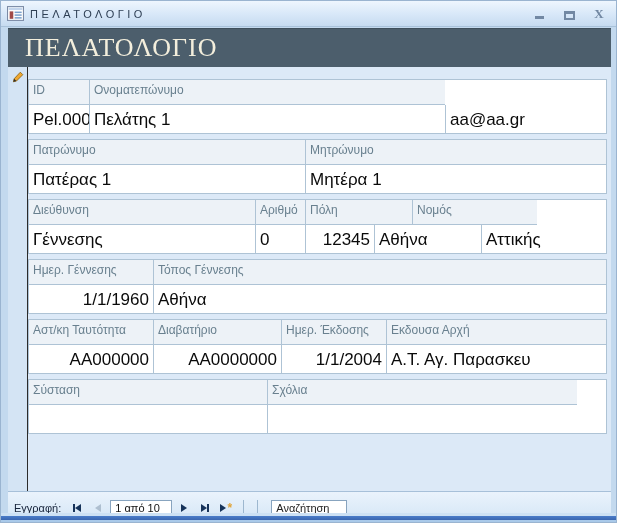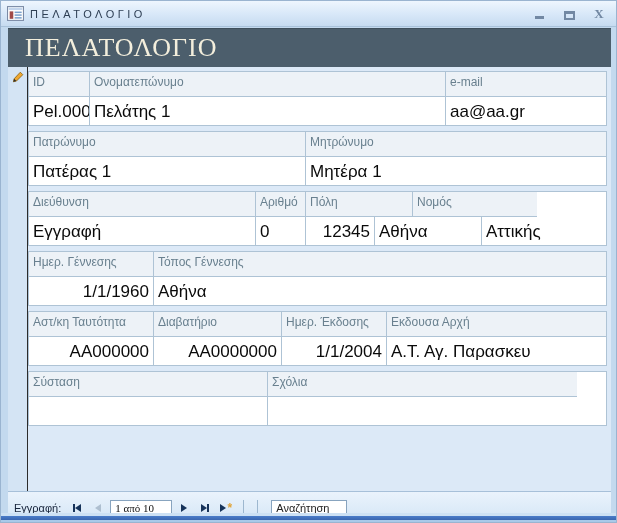--- a/index.html
+++ b/index.html
@@ -34,21 +34,21 @@
   .form-header{height:39px;background:#4c5e6c;display:flex;align-items:center;
                border-top:1px solid #3e4f5c}
   .form-header .htitle{font-family:"Liberation Serif",serif;font-size:26px;
                letter-spacing:1px;color:#f3eedc;padding-left:17px}
 
   
   .form-body{height:424px;background:var(--canvas);display:flex;overflow:hidden}
   .rec-selector{flex:0 0 20px;background:#d4e4f4;border-right:1px solid #2b2b2b;
                 display:flex;justify-content:center;align-items:flex-start;padding-top:4px}
   .rec-selector svg{width:12px;height:12px}
-  .field-canvas{flex:1;padding-top:4px;overflow:hidden}
+  .field-canvas{flex:1;padding-top:12px;overflow:hidden}
 
   .fgroup{width:579px;border:1px solid var(--border);margin-bottom:5px;background:#fff}
   .frow{display:flex}
   .cell{padding:3px 4px 2px 4px;white-space:nowrap;overflow:hidden;font-size:12px}
   .cell + .cell{border-left:1px solid var(--border)}
   .frow.labels .cell{background:var(--label-bg);color:var(--label-fg);height:25px;
                      border-bottom:1px solid var(--border)}
   .frow.values .cell{background:#fff;color:#0a0a0a;height:28px;font-size:17px;
                      padding-top:5px}
   .val.right{text-align:right}
@@ -66,21 +66,21 @@
   .navtext{font-size:11px;color:#16233a;margin:0 4px 0 2px}
   .navbtn{width:18px;height:17px;display:flex;align-items:center;justify-content:center;cursor:default}
   .bar{width:2px;height:8px;background:var(--navy)}
   .tri-l{width:0;height:0;border-top:4px solid transparent;border-bottom:4px solid transparent;
          border-right:6px solid var(--navy)}
   .tri-r{width:0;height:0;border-top:4px solid transparent;border-bottom:4px solid transparent;
          border-left:6px solid var(--navy)}
   .disabled .tri-l{border-right-color:#aebfd0}
   .star{color:#e0a53c;font-weight:bold;font-size:12px;line-height:10px;margin-left:1px}
   .countbox{width:62px;height:17px;border:1px solid #88a4bf;background:#fff;
-            font-size:11px;padding:1px 4px;color:#111;font-family:Liberation Serif, serif}
+            font-size:11px;padding:1px 4px;color:#111;font-family:Liberation Sans, sans-serif}
   .sep{width:1px;height:16px;background:#9db7cf;margin:0 5px}
   .filter-item{display:flex;align-items:center;gap:5px;font-size:11px;color:#101820;cursor:default}
   .searchbox{width:76px;height:17px;border:1px solid #88a4bf;background:#fff;
              font-size:11px;padding:1px 4px;color:#222;margin-left:5px;
              font-family:"Liberation Sans",sans-serif}
 
   
   .bottom-frame{position:absolute;left:0;right:0;bottom:0;height:9px}
   .bf-light{height:3px;background:#cde1f4}
   .bf-blue{height:4px;background:linear-gradient(#4a7cc9,#3a66b0)}
@@ -127,21 +127,20 @@
           <path d="M1.4 10.8 L2.1 7.8 L4.4 10.1 Z" fill="#2e2e2e"></path>
         </svg>
       </div>
 
       <div class="field-canvas">
 
         <div class="fgroup">
           <div class="frow labels">
             <div class="cell lbl" style="width:60px">ID</div>
             <div class="cell lbl" style="width:356px">Ονοματεπώνυμο</div>
-            <div class="cell lbl" style="width:161px">e-mail</div>
           </div>
           <div class="frow values">
             <div class="cell val" style="width:60px">Pel.0001</div>
             <div class="cell val" style="width:356px">Πελάτης 1</div>
             <div class="cell val" style="width:161px">aa@aa.gr</div>
           </div>
         </div>
 
         <div class="fgroup">
           <div class="frow labels">
@@ -155,21 +154,21 @@
         </div>
 
         <div class="fgroup">
           <div class="frow labels">
             <div class="cell lbl" style="width:226px">Διεύθυνση</div>
             <div class="cell lbl" style="width:50px">Αριθμό</div>
             <div class="cell lbl" style="width:107px">Πόλη</div>
             <div class="cell lbl" style="width:125px">Νομός</div>
           </div>
           <div class="frow values">
-            <div class="cell val" style="width:226px">Εγγραφή</div>
+            <div class="cell val" style="width:226px">Γέννεσης</div>
             <div class="cell val" style="width:50px">0</div>
             <div class="cell val right" style="width:69px">12345</div>
             <div class="cell val" style="width:107px">Αθήνα</div>
             <div class="cell val" style="width:125px">Αττικής</div>
           </div>
         </div>
 
 
         <div class="fgroup">
           <div class="frow labels">

